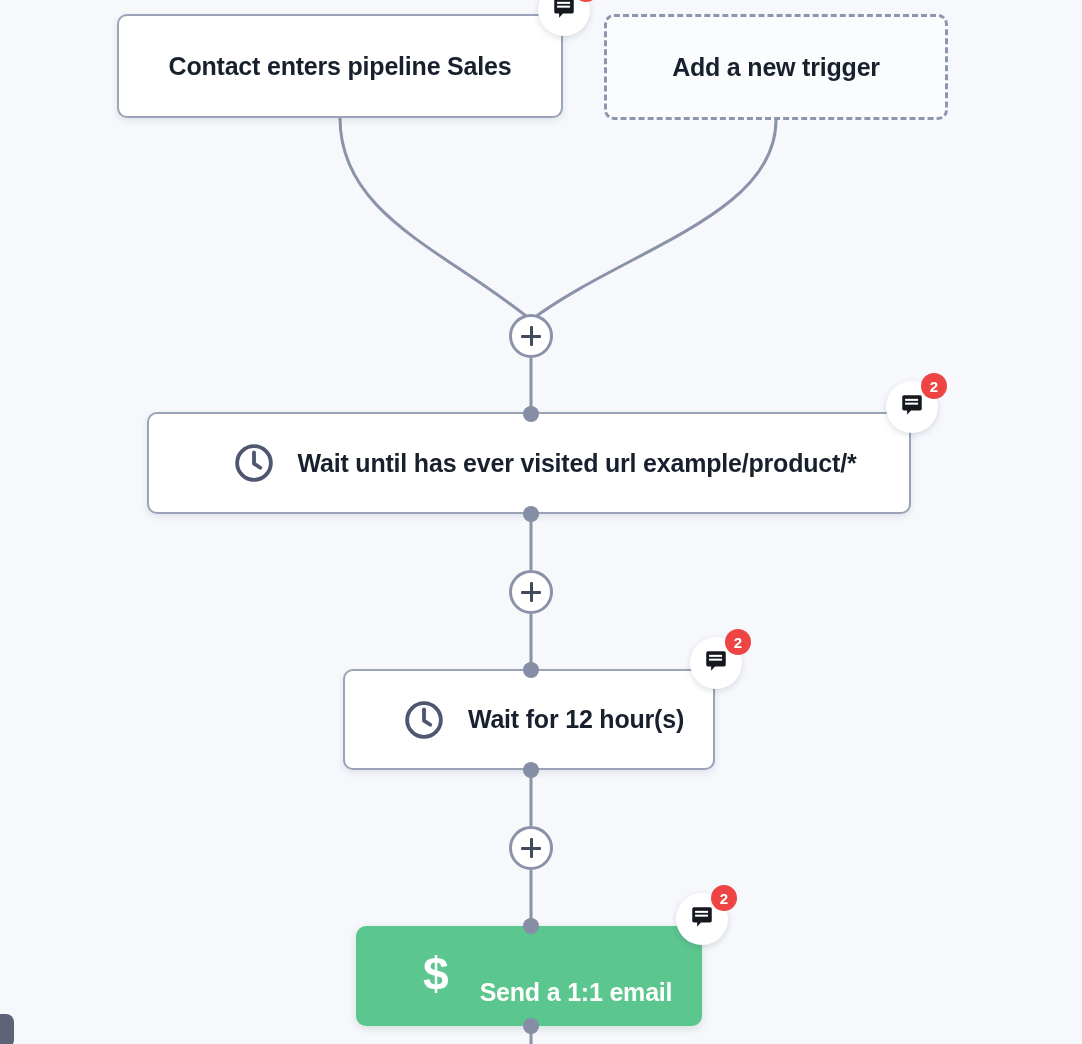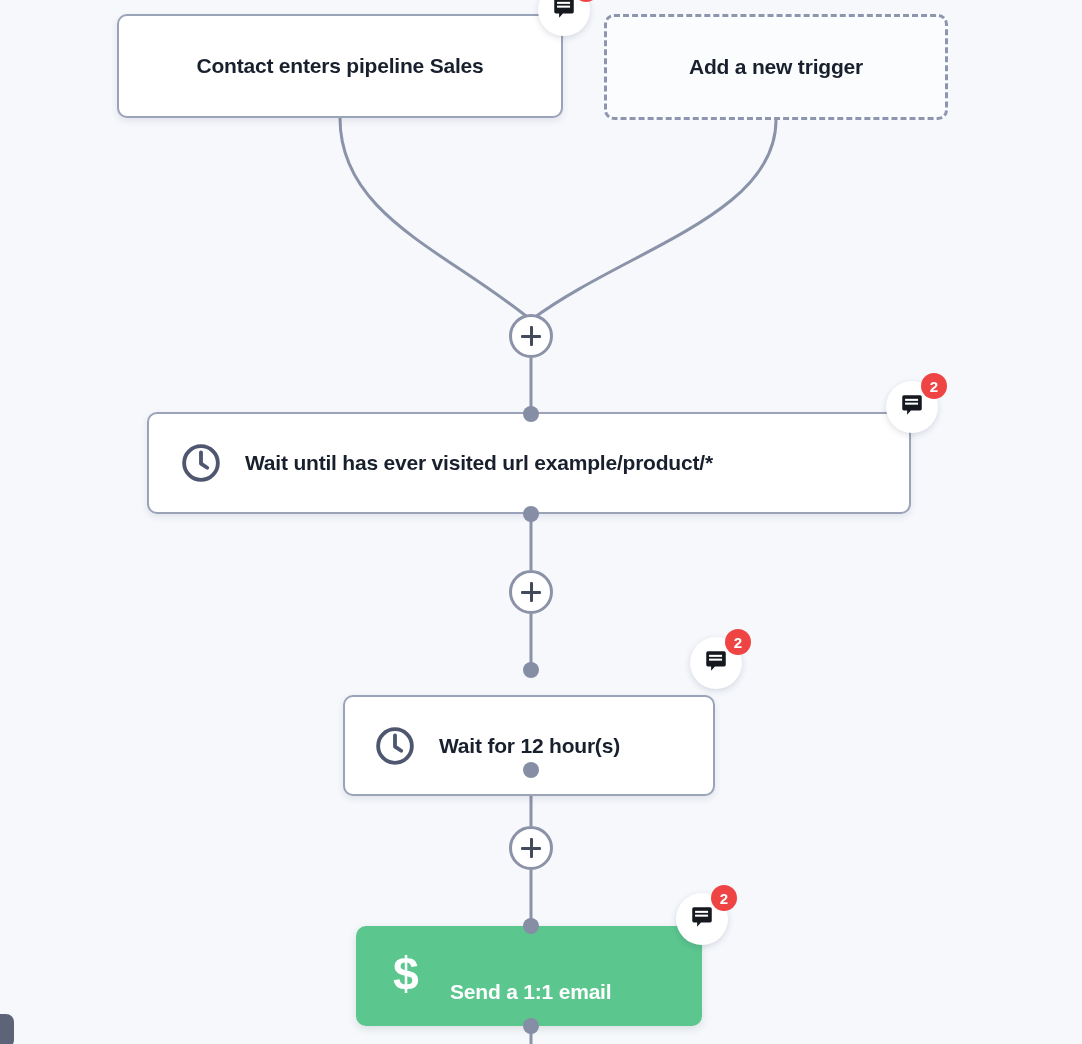--- a/index.html
+++ b/index.html
@@ -35,42 +35,42 @@
   }
 
   
   .node {
     position: absolute;
     box-sizing: border-box;
     display: flex;
     align-items: center;
     border-radius: 10px;
     z-index: 3;
+    justify-content: center;
   }
 
   .node-solid {
     background: #ffffff;
     border: 2px solid #9aa3b8;
     box-shadow: 0 3px 7px rgba(40, 50, 80, 0.10);
   }
 
   .node-dashed {
     background: #fbfcfe;
     border: 3px dashed #8d96ae;
-    justify-content: center;
   }
 
   .node-green {
     background: #5bc68e;
     border: none;
     box-shadow: 0 3px 8px rgba(40, 80, 60, 0.14);
   }
 
   .node-label {
-    font-size: 21px;
+    font-size: 25px;
     font-weight: bold;
     color: #18202e;
     letter-spacing: -0.2px;
     white-space: nowrap;
   }
 
   .node-green .node-label {
     color: #ffffff;
     margin-top: 32px;
   }
@@ -102,21 +102,21 @@
     left: 147px;
     top: 412px;
     width: 764px;
     height: 102px;
     padding-left: 30px;
     gap: 22px;
   }
 
   #node-wait-hours {
     left: 343px;
-    top: 695px;
+    top: 669px;
     width: 372px;
     height: 101px;
     padding-left: 28px;
     gap: 22px;
   }
 
   #node-send-email {
     left: 356px;
     top: 926px;
     width: 346px;

